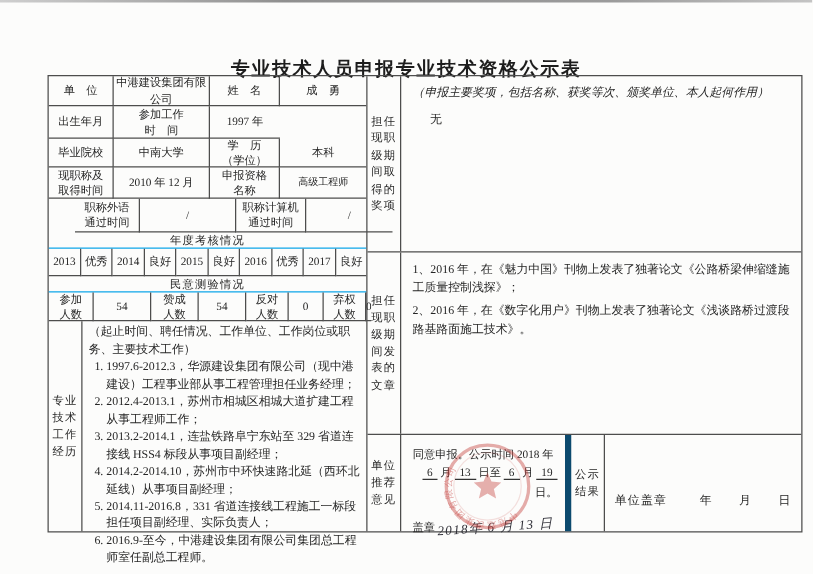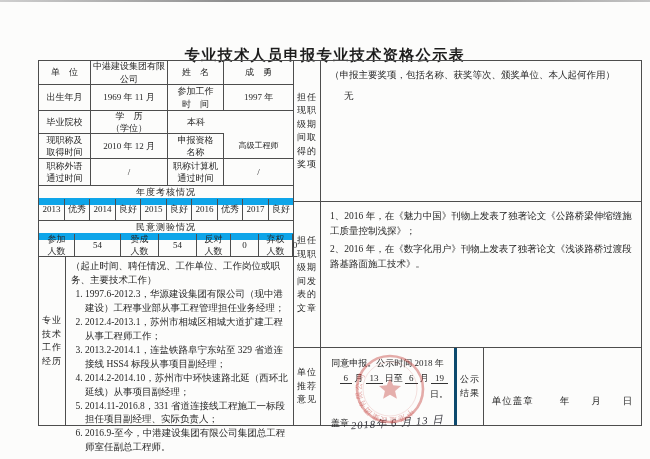--- a/index.html
+++ b/index.html
@@ -18,44 +18,44 @@
     border:1px solid #4d4d4d;box-sizing:border-box;display:flex;font-size:9px;line-height:1.35;}
   .form *{box-sizing:border-box;}
   
   .left{width:255px;border-right:1px solid #4d4d4d;display:flex;flex-direction:column;}
   .row{display:grid;width:100%;}
   .grid4{grid-template-columns:52px 77px 56px auto;}
   .cell{border-right:1px solid #4d4d4d;border-bottom:1px solid #4d4d4d;
     display:flex;align-items:center;justify-content:center;text-align:center;
     white-space:pre-line;padding:1px 2px;overflow:hidden;}
   .cell:last-child{border-right:none;}
-  .r1{height:24px;} .r2{height:26px;} .r3{height:23px;} .r4{height:25px;} .r5{height:27px;}
+  .r1{height:24px;} .r2{height:26px;} .r3{height:23px;} .r4{height:25px;} .r5{height:27px;margin-left:21px;}
   .rh{height:13px;} .r7{height:22px;} .r9{height:23px;}
-  .headcell{border-bottom:7px solid #0ea5e9;display:flex;align-items:center;justify-content:center;letter-spacing:1px;}
+  .headcell{border-bottom:1px solid #0ea5e9;display:flex;align-items:center;justify-content:center;letter-spacing:1px;}
   .g10{grid-template-columns:26px 25px 26px 25px 26px 25px 26px 25px 26px auto;}
   .g8{grid-template-columns:36px 46px 38px 38px 34px 28px 34px auto;}
   .xsmall{font-size:8px;}
   .exp{flex:1;display:flex;min-height:0;}
   .vlabel{border-right:1px solid #4d4d4d;display:flex;align-items:center;justify-content:center;
     text-align:left;white-space:pre-line;letter-spacing:1px;line-height:1.5;}
   .exp .vlabel{width:27px;}
   .exp-content{flex:1;padding:3px 5px 2px 5px;font-size:9.5px;line-height:1.47;}
   .exp-content ol{margin:0;padding:0 0 0 14px;}
   .exp-content li{margin:0;}
   
   .right{flex:1;display:flex;flex-direction:column;}
   .section{display:flex;border-bottom:1px solid #4d4d4d;min-height:0;}
   .secA{height:141px;} .secB{height:146px;} .secC{flex:1;border-bottom:none;}
   .section .vlabel{width:27px;}
   .sec-content{flex:1;padding:7px 9px;font-size:9.5px;line-height:1.55;}
-  .hint{margin:0 0 6px 0;}
+  .hint{margin:0 0 6px 0;font-style:italic;}
   .none-val{margin:4px 0 0 14px;}
   .article-p{margin:0 0 4px 0;}
   
-  .rec-content{width:136px;border-right:3px solid #0c4a6e;position:relative;
+  .rec-content{width:136px;border-right:5px solid #0c4a6e;position:relative;
     padding:8px 6px 6px 6px;font-size:9px;line-height:1.7;}
   .rec-line1{text-align:center;}
   .rec-line2{text-align:right;padding-left:2px;}
   .rec-line2 .n{border-bottom:1px solid #333;padding:0 4px;}
   .rec-seal-line{margin-top:12px;text-align:center;}
   .handwrite{display:inline-block;font-style:italic;transform:rotate(-4deg);
     font-size:10.5px;color:#303038;letter-spacing:1px;}
   .seal{position:absolute;left:32px;top:4px;width:74px;height:74px;pointer-events:none;opacity:.85;}
   .publabel{width:20px;border-right:1px solid #4d4d4d;}
   .pub-content{flex:1;display:flex;align-items:flex-end;justify-content:center;
@@ -73,27 +73,27 @@
     <div class="left">
 
       <div class="row grid4 r1">
         <div class="cell">单　位</div>
         <div class="cell">中港建设集团有限公司</div>
         <div class="cell">姓　名</div>
         <div class="cell">成　勇</div>
       </div>
       <div class="row grid4 r2">
         <div class="cell">出生年月</div>
-        <div class="cell">1969 年 11 月</div>
         <div class="cell">参加工作
 时　间</div>
         <div class="cell">1997 年</div>
       </div>
       <div class="row grid4 r3">
         <div class="cell">毕业院校</div>
+        <div class="cell">中南大学</div>
         <div class="cell">学　历
 （学位）</div>
         <div class="cell">本科</div>
       </div>
       <div class="row grid4 r4">
         <div class="cell">现职称及
 取得时间</div>
         <div class="cell">2010 年 12 月</div>
         <div class="cell">申报资格
 名称</div>

